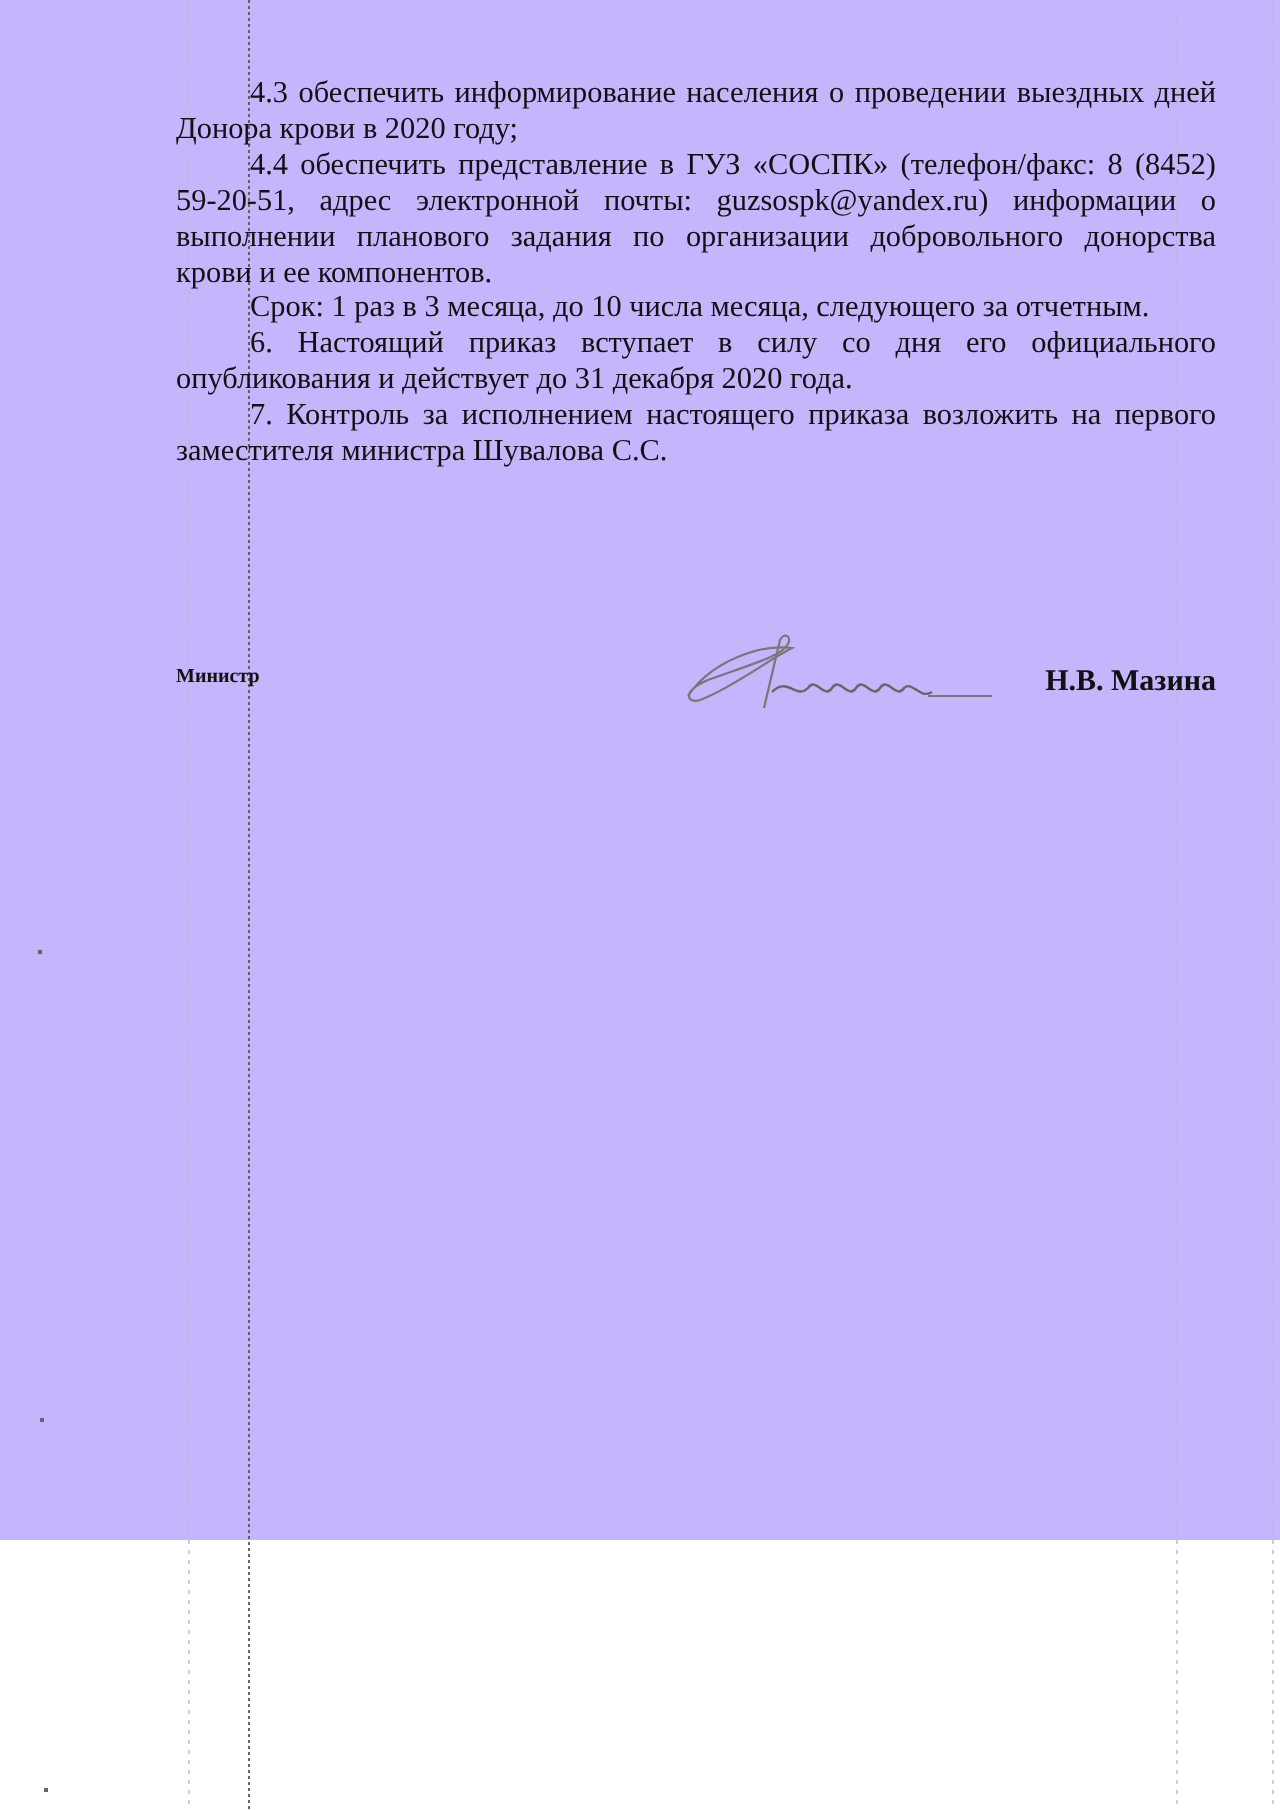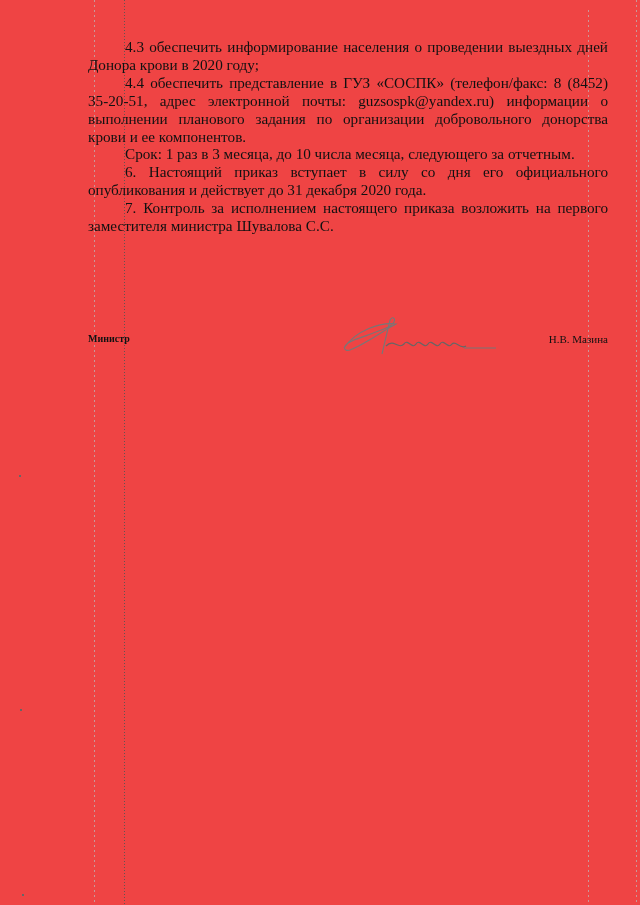--- a/index.html
+++ b/index.html
@@ -1,49 +1,49 @@
 <!DOCTYPE html>
 <html><head>
 <meta charset="utf-8">
 <style>
   html, body { margin: 0; padding: 0; background: #ffffff; }
   body { width: 640px; height: 905px; position: relative; overflow: hidden;
          font-family: "Liberation Serif", "DejaVu Serif", serif; color: #111; }
-  .page { position: absolute; left: 0; top: 0; width: 640px; height: 905px; background: #ef4444; }
+  .page { position: absolute; left: 0; top: 0; width: 640px; height: 770px; background: #c4b5fd; }
   .scanline { position: absolute; top: 0; width: 1px; height: 905px;
               background-image: linear-gradient(#9a9a9a 50%, transparent 50%);
               background-size: 1px 3px; opacity: 0.85; }
   .scanline.dark { background-image: linear-gradient(#555 50%, transparent 50%); opacity: 0.9; }
   .scanline.faint { background-image: linear-gradient(#bbb 40%, transparent 40%);
                     background-size: 1px 5px; opacity: 0.7; }
   .body-text { position: absolute; left: 88px; top: 38px; width: 520px;
                font-size: 15.2px; line-height: 17.9px; text-align: justify; }
   .para { margin: 0; text-indent: 37px; }
   .signature-block { position: absolute; left: 88px; top: 330px; width: 520px; height: 30px; }
   .sig-title { position: absolute; left: 0; top: 3px; font-weight: bold; font-size: 10px; }
-  .sig-name { position: absolute; right: 0; top: 3px; font-weight: normal; font-size: 11px; }
+  .sig-name { position: absolute; right: 0; top: 3px; font-weight: bold; font-size: 15px; }
   .sig-image { position: absolute; left: 248px; top: -20px; width: 170px; height: 55px; }
   .speck { position: absolute; width: 2px; height: 2px; background: #666; }
 </style>
 </head>
 <body>
 
 <div class="page">
 
   <div class="scanline dark" style="left:124px;"></div>
   <div class="scanline faint" style="left:94px;"></div>
   <div class="scanline faint" style="left:588px; top:10px;"></div>
   <div class="scanline faint" style="left:636px;"></div>
   <div class="speck" style="left:19px; top:475px;"></div>
   <div class="speck" style="left:20px; top:709px;"></div>
   <div class="speck" style="left:22px; top:894px;"></div>
 
   <div class="body-text">
     <p class="para">4.3 обеспечить информирование населения о проведении выездных дней Донора крови в 2020 году;</p>
-    <p class="para">4.4 обеспечить представление в ГУЗ «СОСПК» (телефон/факс: 8 (8452) 35-20-51, адрес электронной почты: guzsospk@yandex.ru) информации о выполнении планового задания по организации добровольного донорства крови и ее компонентов.</p>
+    <p class="para">4.4 обеспечить представление в ГУЗ «СОСПК» (телефон/факс: 8 (8452) 59-20-51, адрес электронной почты: guzsospk@yandex.ru) информации о выполнении планового задания по организации добровольного донорства крови и ее компонентов.</p>
     <p class="para">Срок: 1 раз в 3 месяца, до 10 числа месяца, следующего за отчетным.</p>
     <p class="para">6. Настоящий приказ вступает в силу со дня его официального опубликования и действует до 31 декабря 2020 года.</p>
     <p class="para">7. Контроль за исполнением настоящего приказа возложить на первого заместителя министра Шувалова С.С.</p>
   </div>
 
   <div class="signature-block">
     <span class="sig-title">Министр</span>
     <svg class="sig-image" viewBox="0 0 170 55">
       <path d="M8 38 C 20 20, 45 12, 60 14 C 48 20, 30 34, 14 40 C 8 42, 4 36, 18 30 C 40 22, 55 18, 58 12 C 60 8, 56 6, 54 10 L 46 44" fill="none" stroke="#777" stroke-width="1.1"></path>
       <path d="M50 36 C 58 28, 62 40, 68 34 C 72 28, 76 40, 80 34 C 84 28, 88 40, 92 34 C 96 28, 100 40, 104 34 C 108 28, 112 40, 116 34 C 120 30, 124 40, 130 36" fill="none" stroke="#666" stroke-width="1.2"></path>

